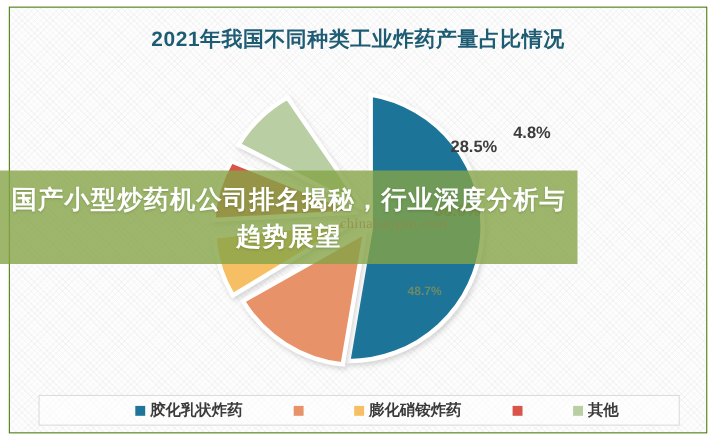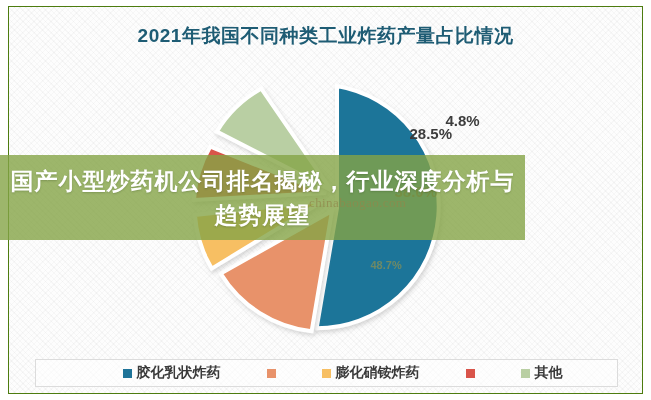--- a/index.html
+++ b/index.html
@@ -53,21 +53,21 @@
   
   .pct-label{
     position:absolute;
     font-size:15px;
     font-weight:bold;
     color:#3d3d3d;
     white-space:nowrap;
   }
   #pct-orange{ left:221px; top:120px; }
   #pct-red   { left:236px; top:62px; }
-  #pct-green { left:272px; top:49px; }
+  #pct-green { left:293px; top:49px; }
   #pct-salmon{
     left:197px; top:196px;
     font-size:11px;
     color:#b09a3e;
     opacity:.55;
   }
 
   
   #watermark{
     position:absolute;

